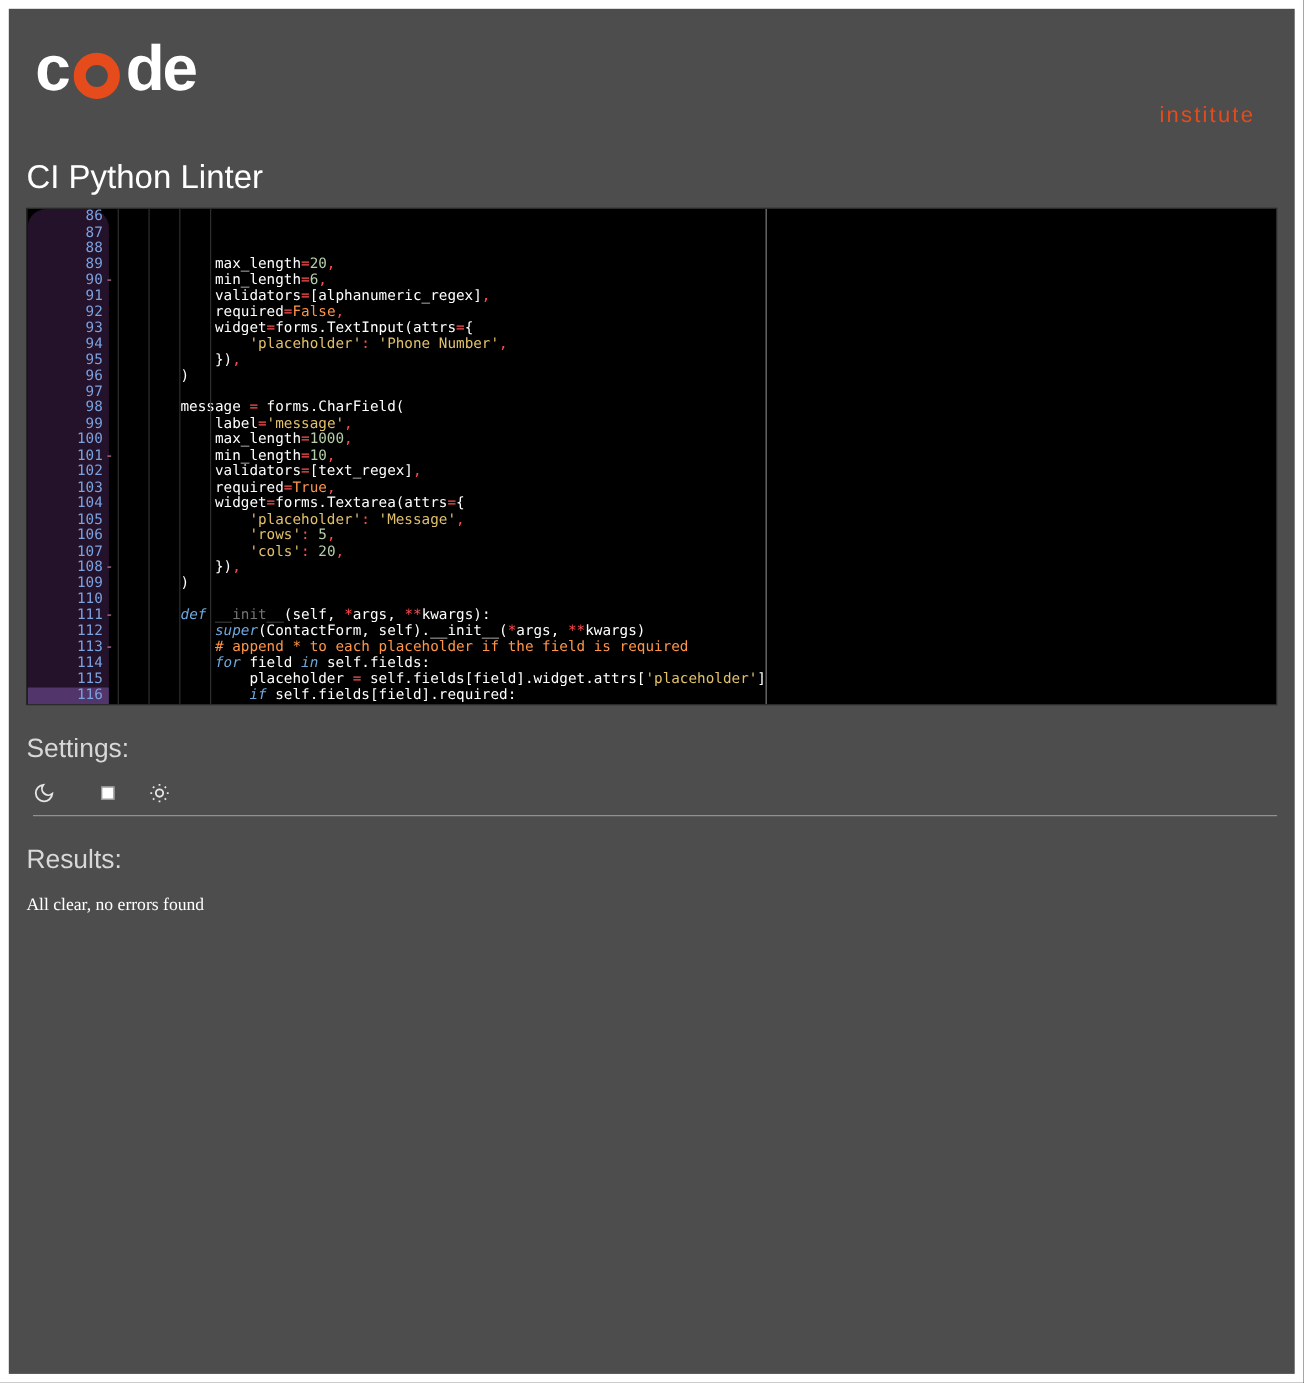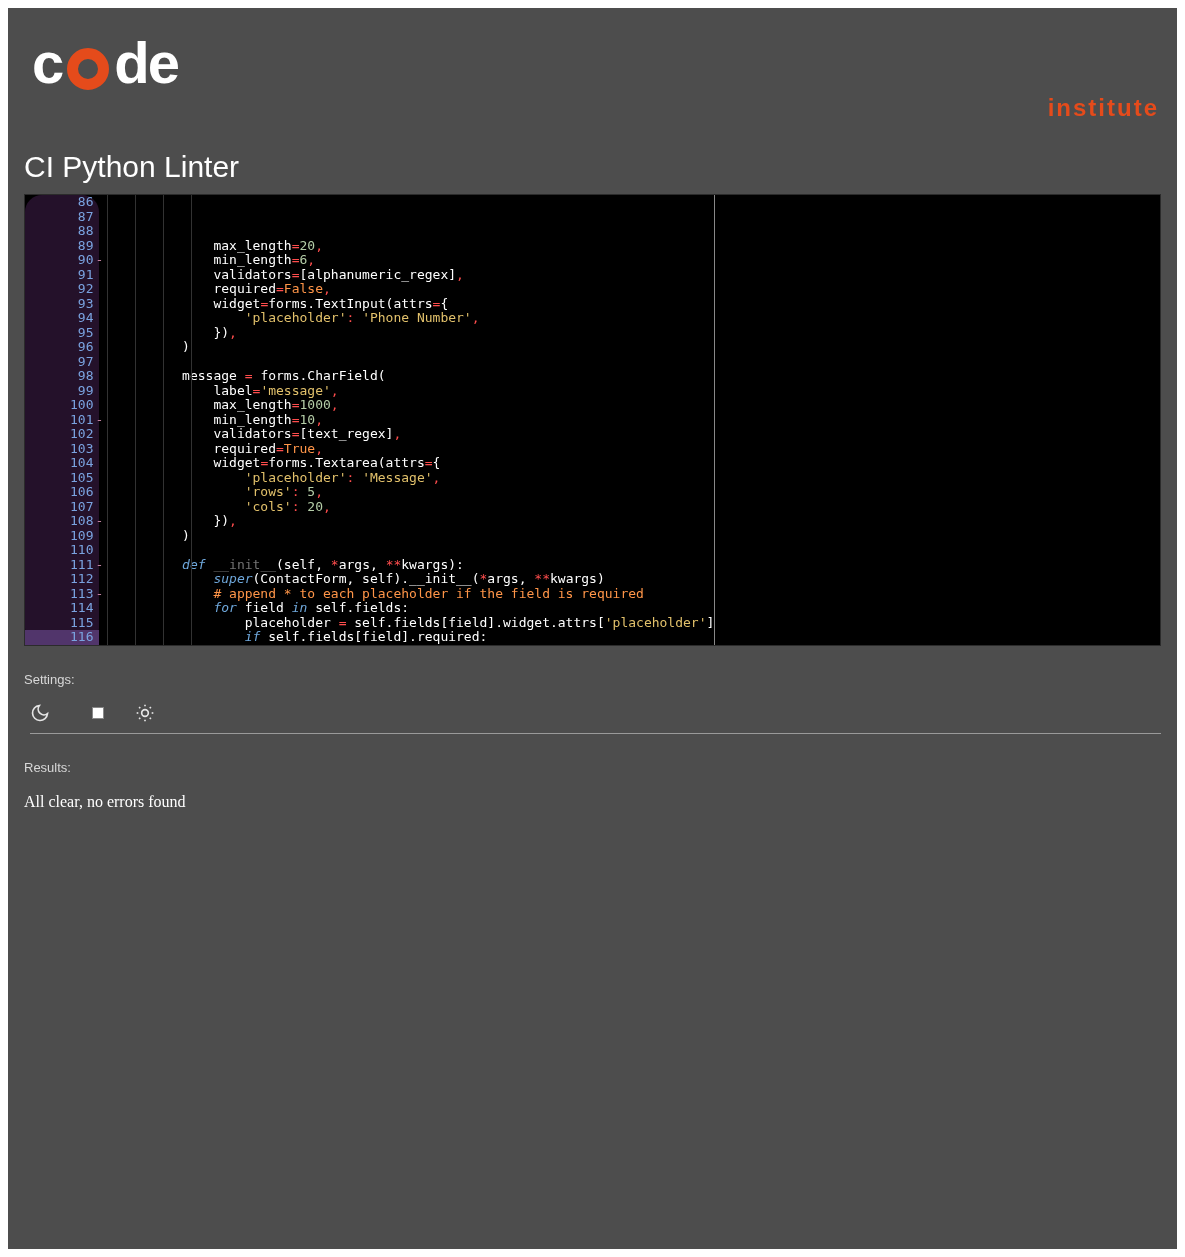--- a/index.html
+++ b/index.html
@@ -54,26 +54,26 @@
     width:42px;height:42px;
     border:11px solid var(--accent);
     border-radius:50%;
     box-sizing:border-box;
     margin:0 3px;
     position:relative;
     top:6px;
   }
   .logo-sub{
     align-self:flex-end;
-    margin-right:2px;
+    margin-right:20px;
     margin-top:2px;
-    font-size:24px;
+    font-size:20px;
     letter-spacing:2px;
     color:var(--accent);
-    font-weight:700;
+    font-weight:400;
   }
 
   .page-title{
     font-size:30px;
     font-weight:400;
     margin:28px 0 10px 0;
   }
 
   
   .editor{
@@ -110,21 +110,21 @@
   .gutter div.active{
      background:var(--gutter-active);
      padding-left:45px;
    }
 
   .code-area{
     flex:0 0 520px;
     color:#fff;
     white-space:pre;
     position:relative;
-    padding-left:20px;
+    padding-left:2px;
   }
   .code-area .line{height:14.5px;display:block;}
   .code-area .indent-guides{
     position:absolute;inset:0;pointer-events:none;
   }
   .code-area .indent-guides span{
     position:absolute;top:0;bottom:0;width:0;border-left:1px solid #323232;
   }
 
   .right-pane{
@@ -138,21 +138,21 @@
   .tk-str  {color:#e2c16b;}
   .tk-bool {color:#ff9548;}
   .tk-kw   {color:#6fa8dc;font-style:italic;}
   .tk-var  {color:#ffffff;}
   .tk-cmt  {color:#ff9548;}
   .tk-def  {color:#737373;}
 
   
   .settings-label,.results-label{
     color:#d8d8d8;
-    font-size:13px;
+    font-size:24px;
     margin-top:26px;
   }
   .theme-row{
     display:flex;
     align-items:center;
     gap:38px;
     margin:16px 0 10px 6px;
     padding-bottom:10px;
     border-bottom:1px solid var(--divider);
   }

